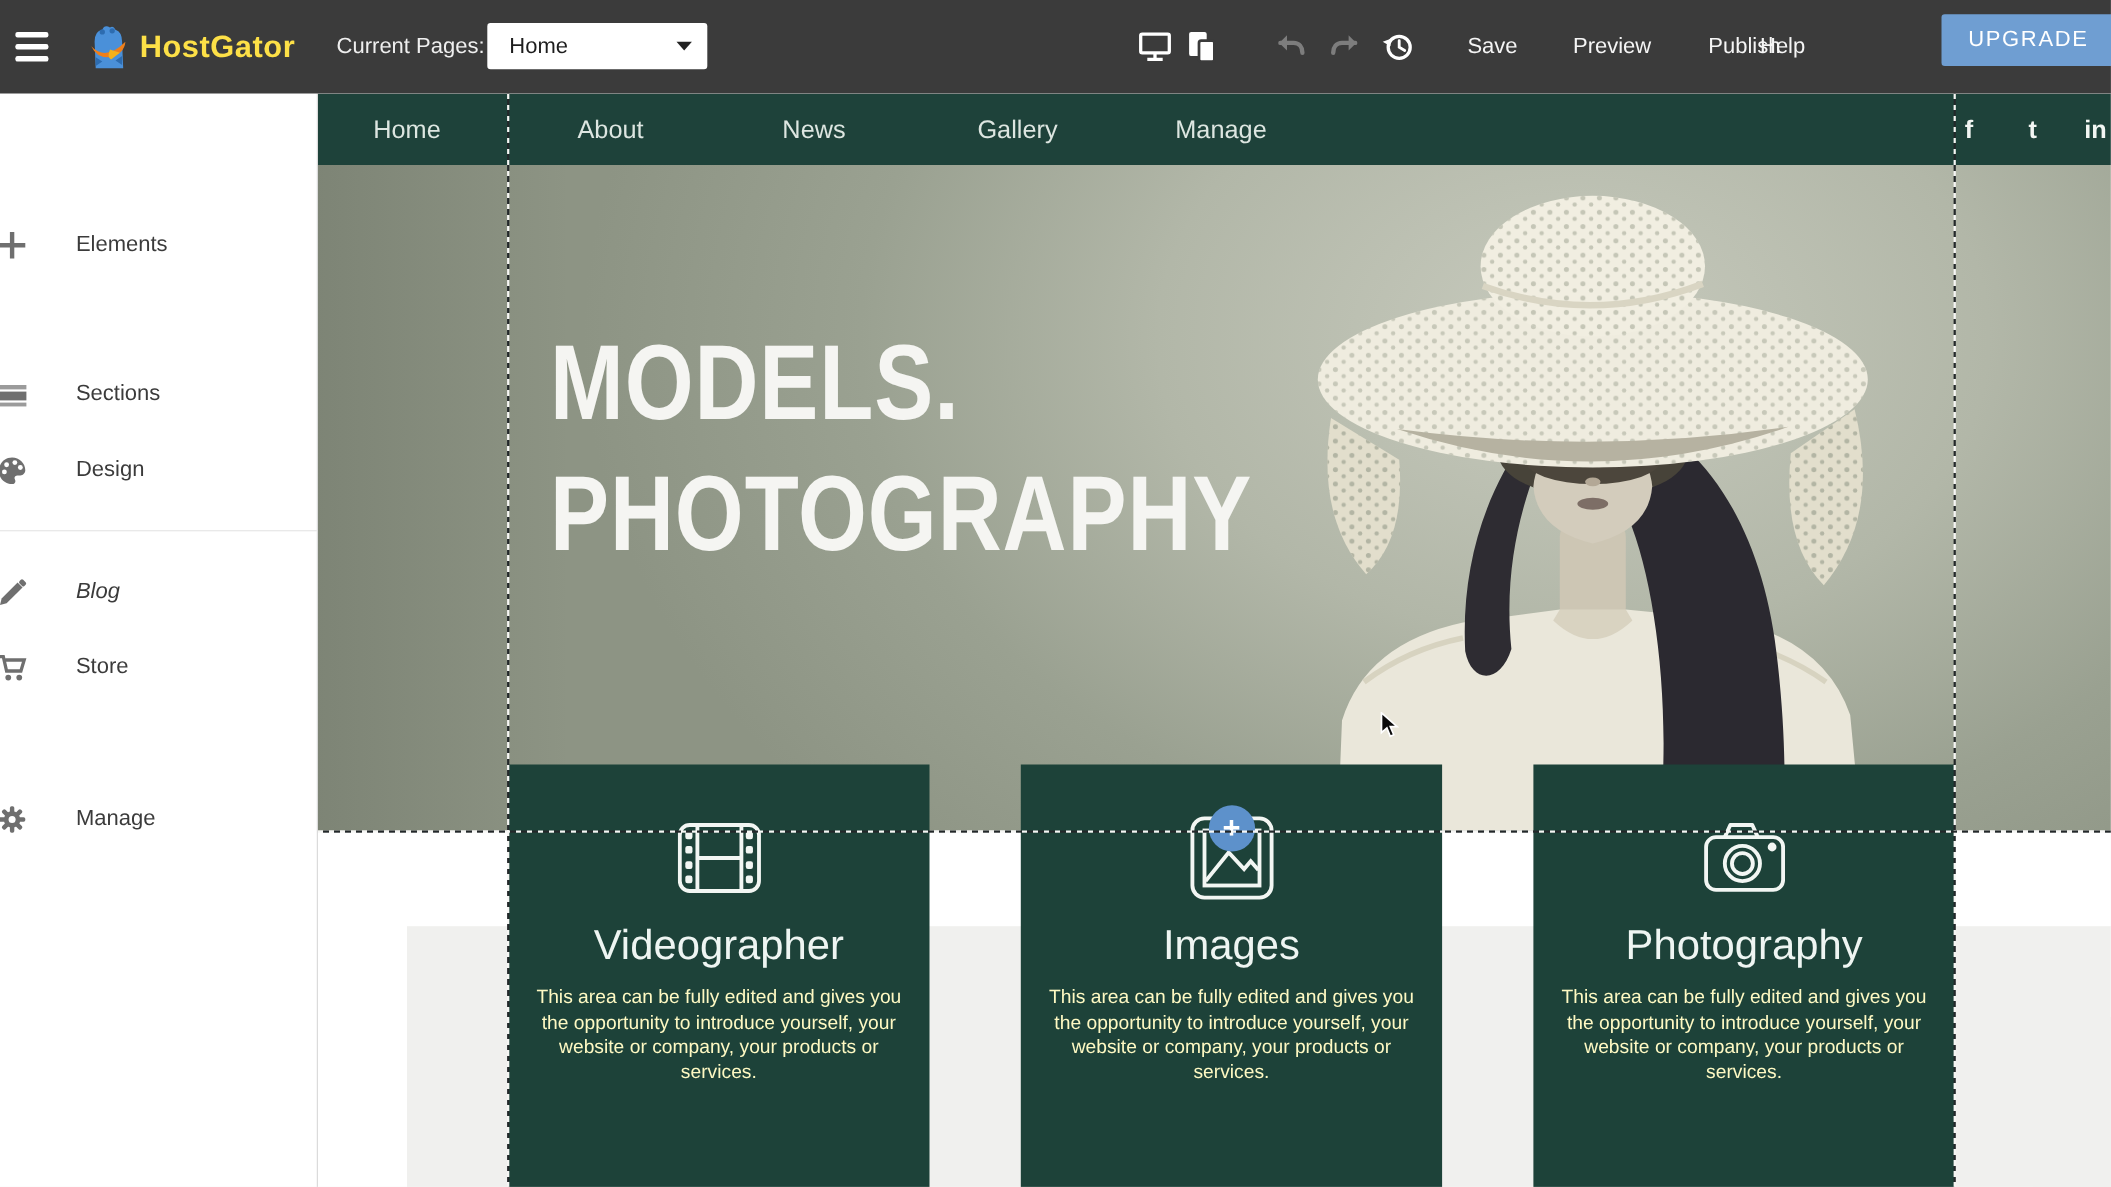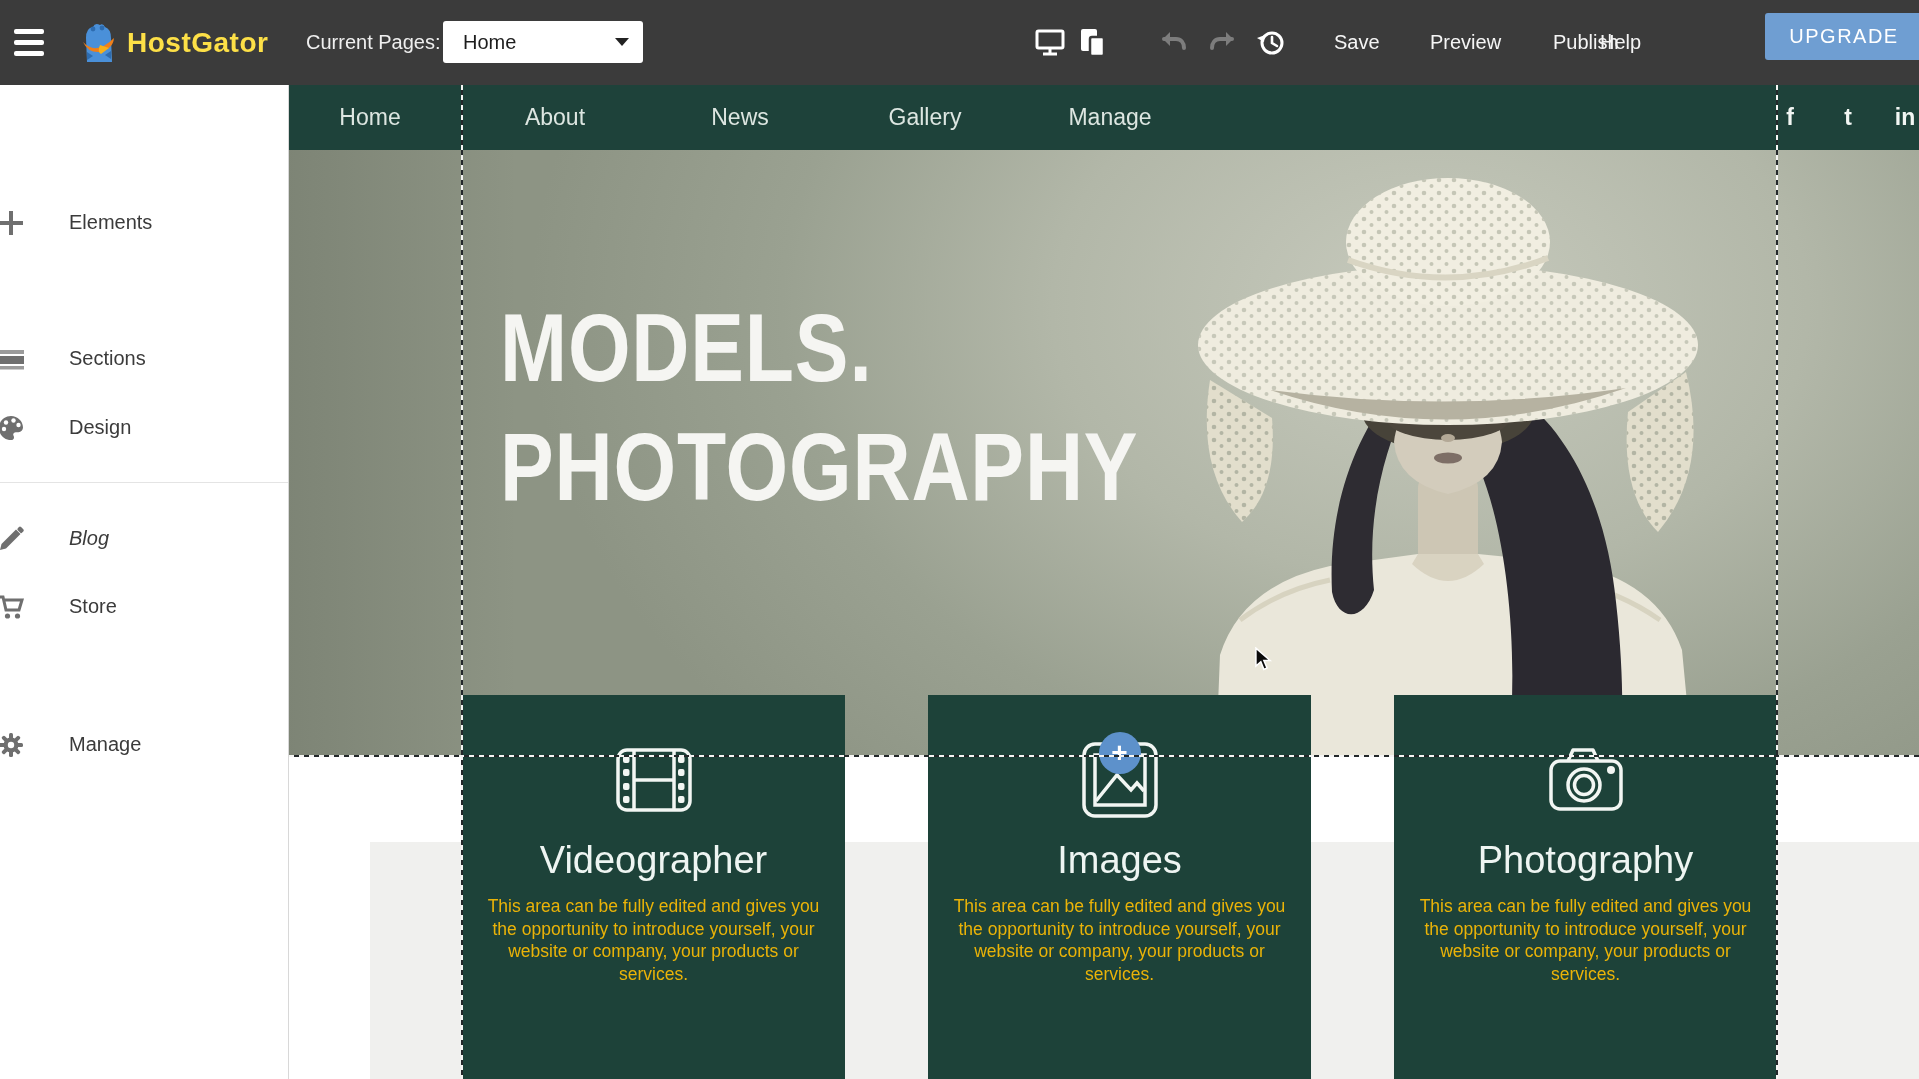--- a/index.html
+++ b/index.html
@@ -39,21 +39,21 @@
   .hero{position:absolute;left:0;top:65px;width:1630px;height:605px;z-index:1;overflow:hidden;cursor:pointer;
     background:
       linear-gradient(to right, rgba(85,92,80,.28), rgba(85,92,80,0) 14%),
       radial-gradient(900px 650px at 70% 26%, #c7cabd 0%, #b2b7a8 42%, #9aa191 72%, #8d9484 100%);}
   .hero-title{position:absolute;left:211px;top:138px;color:#f5f5f2;font-weight:bold;font-size:97px;
               line-height:119px;letter-spacing:1px;transform:scaleX(.83);transform-origin:left top;white-space:nowrap;}
   .gray-panel{position:absolute;left:81px;top:757px;width:1549px;height:237px;background:#f0f0ee;z-index:0;}
   .card{position:absolute;top:610px;width:383px;height:384px;background:#1d4239;z-index:3;text-align:center;cursor:pointer;}
   .card .icwrap{position:relative;height:80px;margin-top:45px;display:flex;align-items:center;justify-content:center;}
   .card .title{margin-top:18px;font-size:38px;color:#eef5f2;line-height:44px;}
-  .card .body{margin:13px auto 0;width:332px;font-size:17.5px;line-height:22.5px;color:#eab308;}
+  .card .body{margin:13px auto 0;width:332px;font-size:17.5px;line-height:22.5px;color:#fef9c3;}
   .badge{position:absolute;left:50%;top:-8px;transform:translateX(-50%);width:42px;height:42px;border-radius:50%;
          background:#5d91cb;display:flex;align-items:center;justify-content:center;color:#fff;font-size:28px;
          font-weight:bold;line-height:1;}
   
   .dash-v{position:absolute;top:0;width:2px;height:994px;z-index:6;pointer-events:none;
           background:repeating-linear-gradient(to bottom,#f6f6f4 0 5px,#23282a 5px 10px);}
   .dash-h{position:absolute;left:0;top:670px;width:1630px;height:2px;z-index:6;pointer-events:none;
           background:repeating-linear-gradient(to right,#f6f6f4 0 5px,#23282a 5px 10px);}
   .cursor{position:absolute;left:1252px;top:647px;z-index:99;pointer-events:none;}
   svg{display:block;}

